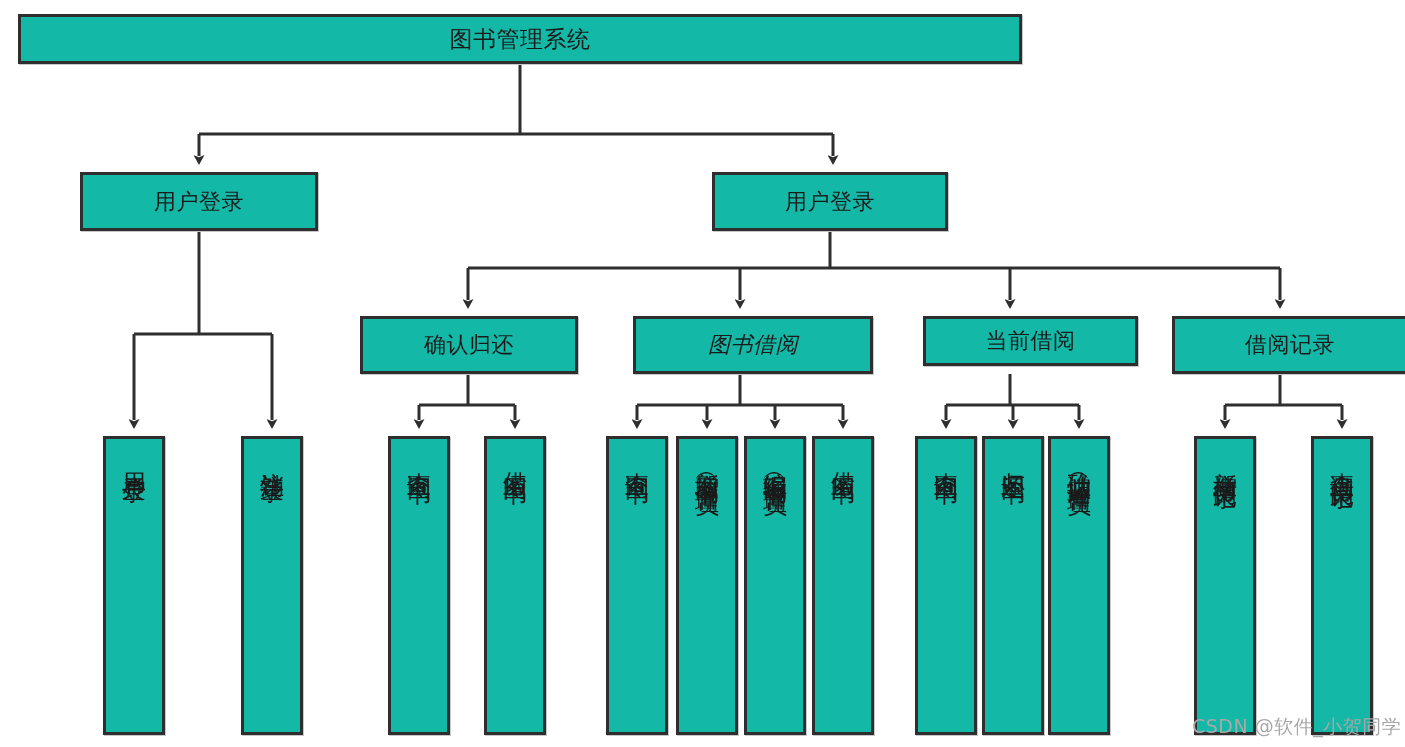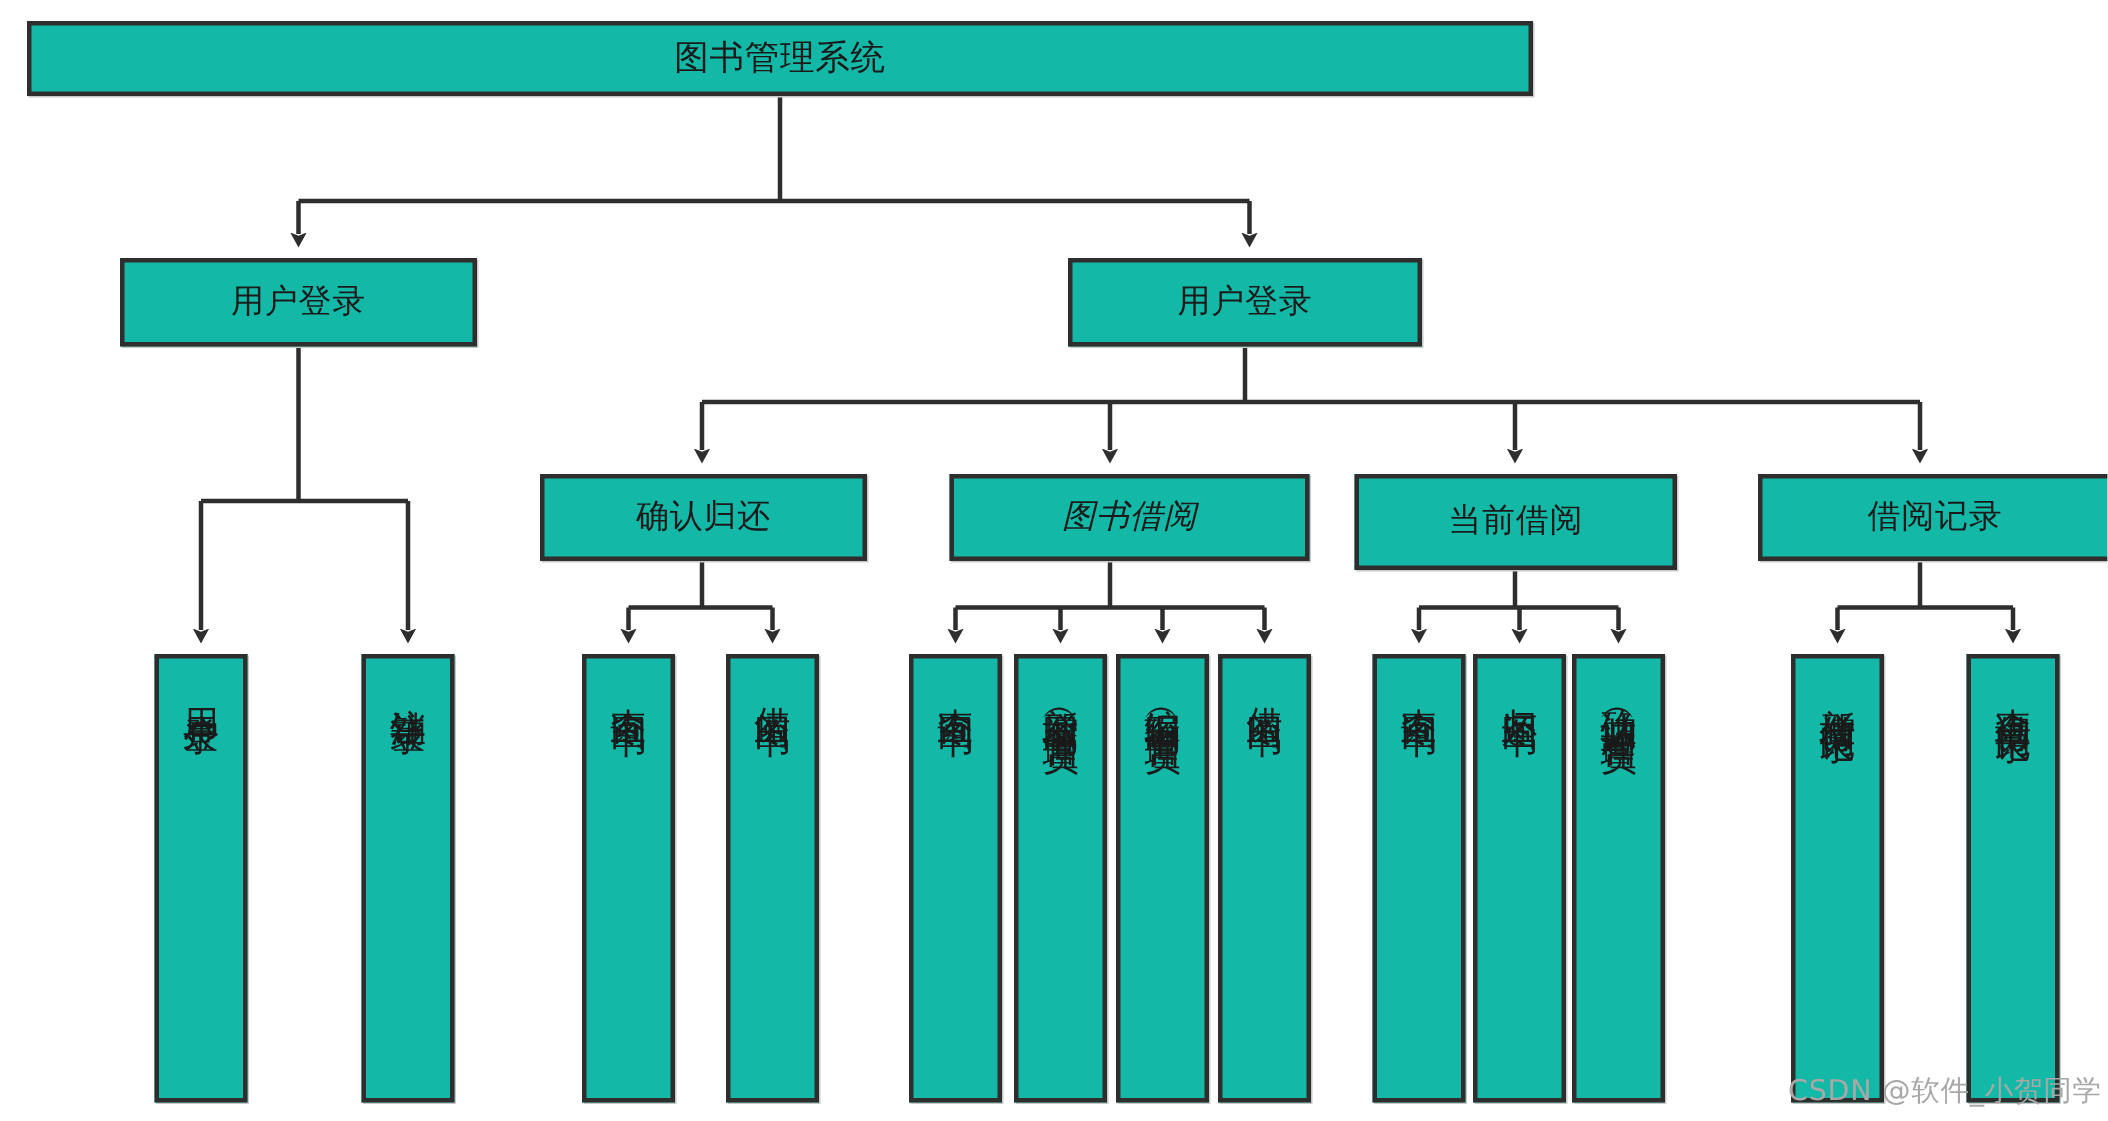--- a/index.html
+++ b/index.html
@@ -139,21 +139,21 @@
   <div class="node h" style="left:712px; top:172px; width:236px; height:59px;">
     <span class="lbl">用户登录</span>
   </div>
 
   <div class="node h" style="left:360px; top:316px; width:218px; height:58px;">
     <span class="lbl">确认归还</span>
   </div>
   <div class="node h" style="left:633px; top:316px; width:240px; height:58px;font-style:italic;">
     <span class="lbl">图书借阅</span>
   </div>
-  <div class="node h" style="left:903px; top:316px; width:215px; height:64px;">
+  <div class="node h" style="left:923px; top:316px; width:215px; height:50px;">
     <span class="lbl">当前借阅</span>
   </div>
   <div class="node h" style="left:1172px; top:316px; width:236px; height:58px;">
     <span class="lbl">借阅记录</span>
   </div>
 
   <div class="node v" style="left:103px; top:436px; width:62px; height:299px;">
     <span class="lbl">用户登录</span>
   </div>
   <div class="node v" style="left:241px; top:436px; width:62px; height:299px;">

